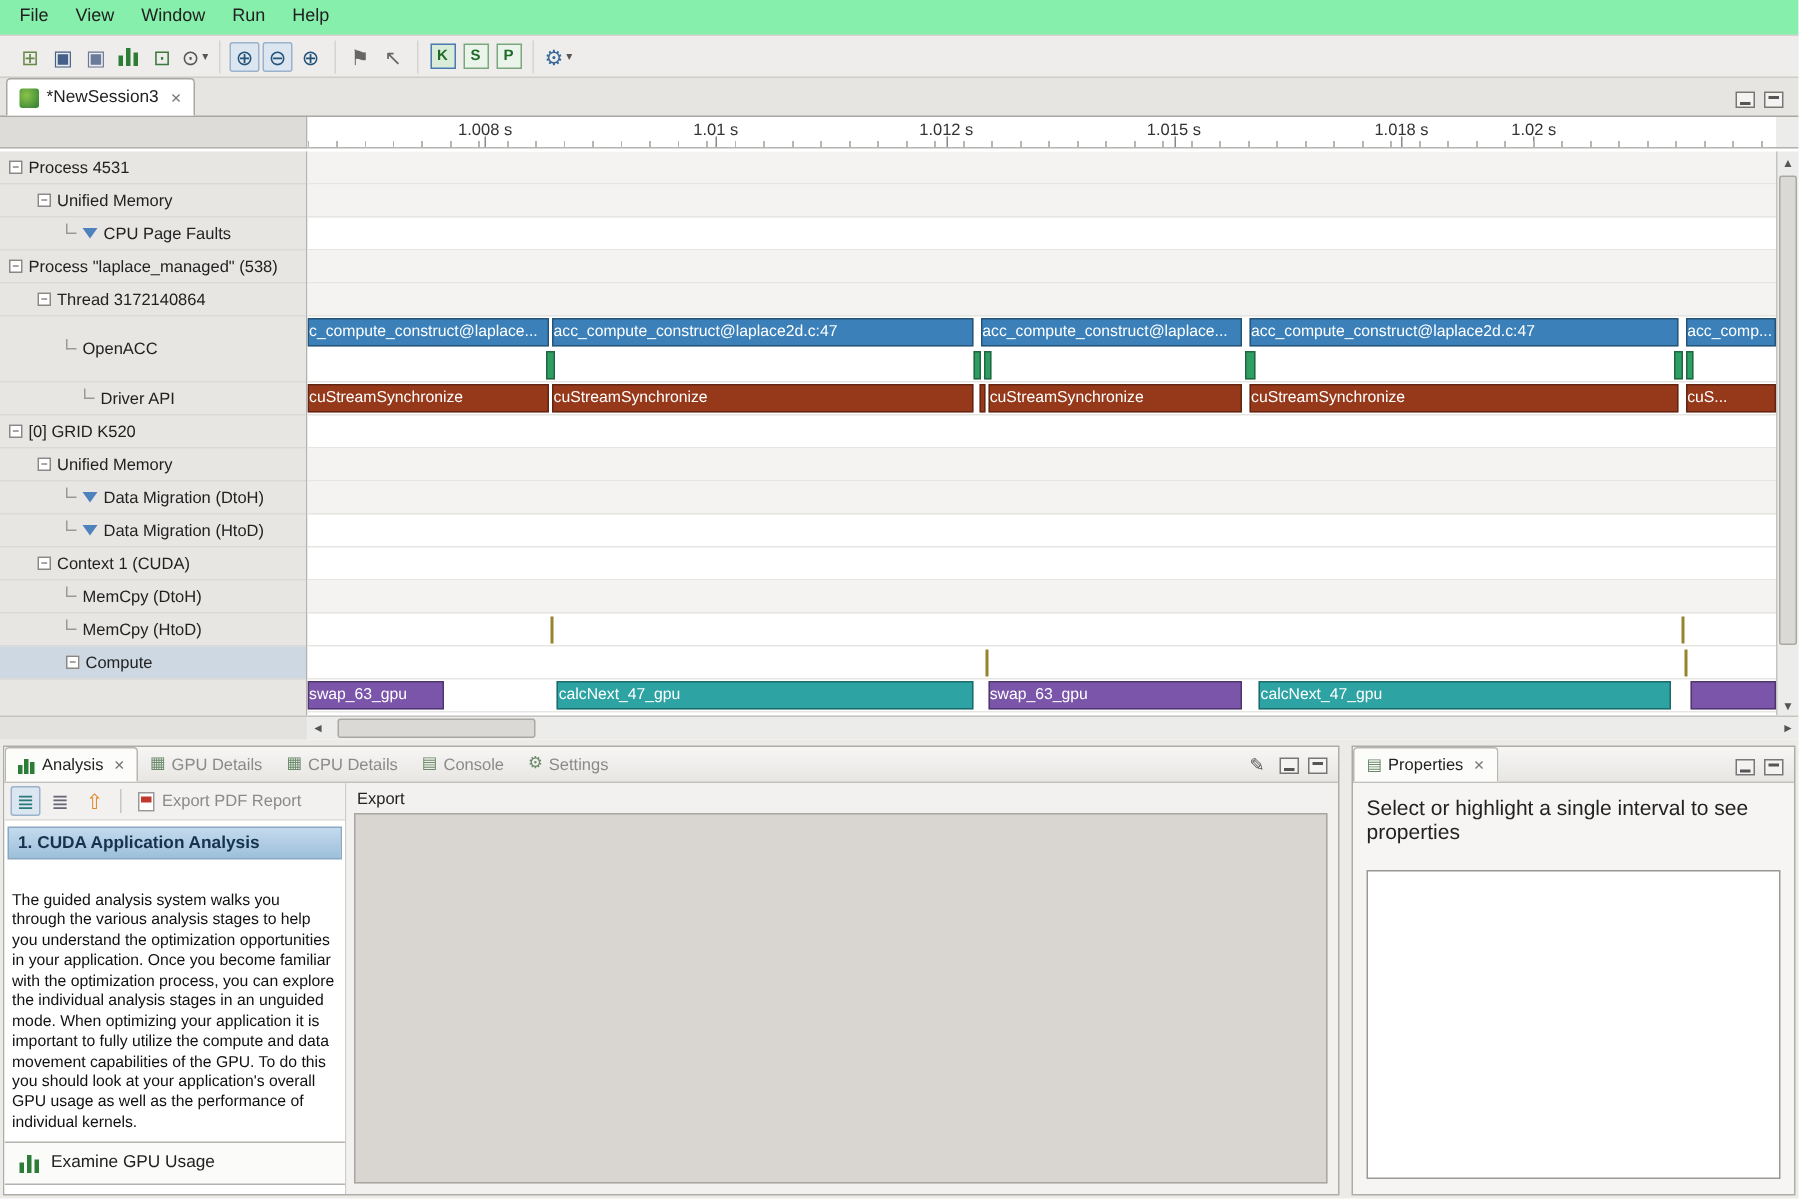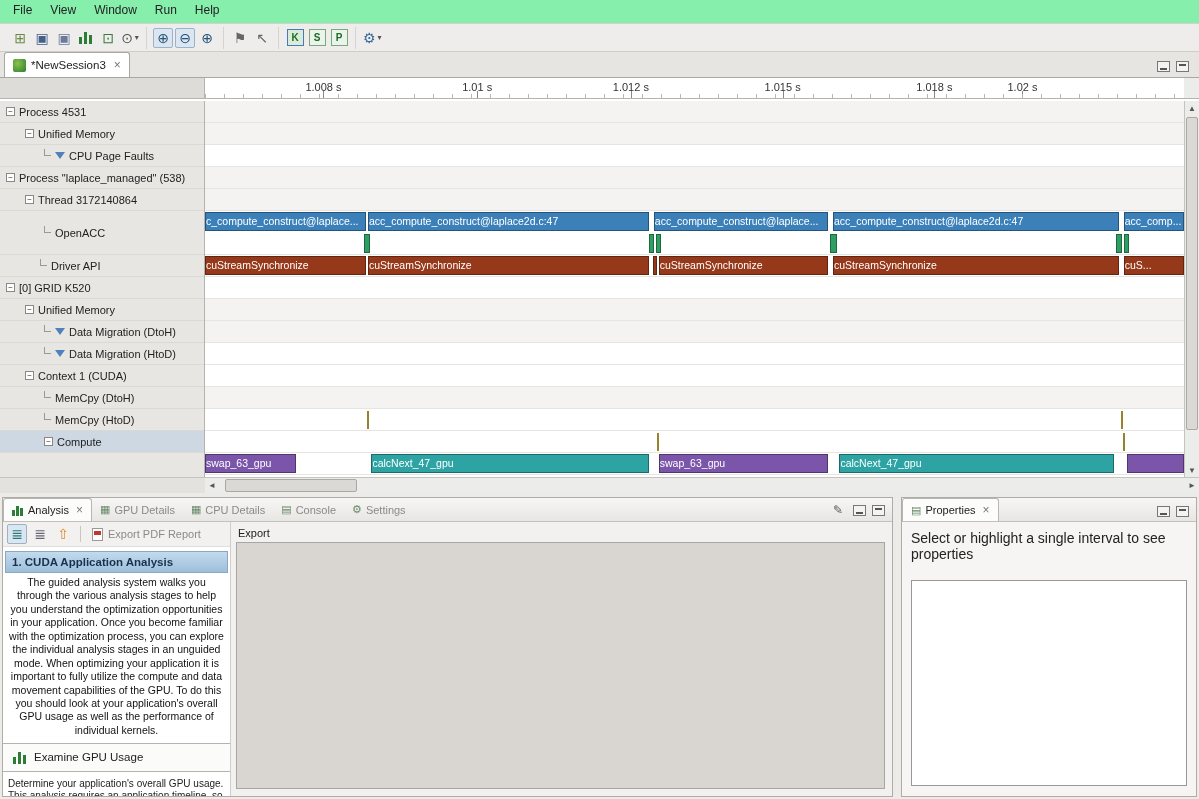--- a/index.html
+++ b/index.html
@@ -111,21 +111,21 @@
   .an-toolbar { height:26px; background:#f2f1ef; display:flex; align-items:center; gap:3px; padding:2px 4px;
     border-bottom:1px solid #e0deda; }
   .vsep { width:1px; height:16px; background:#c8c6c2; margin:0 4px; }
   .teal { color:#2a7a7a; } .grayg { color:#667; } .orange { color:#e08a2a; }
   .export-btn { display:flex; align-items:center; gap:5px; font-size:11px; color:#8a8a88; padding:2px 4px; cursor:default; }
   .pdf-icon { width:11px; height:13px; background:#fff; border:1px solid #999; position:relative; flex:none; }
   .pdf-icon::after { content:""; position:absolute; left:1px; right:1px; top:2px; height:4px; background:#c0392b; }
 
   .an-section-title { margin:4px 2px 0; background:linear-gradient(#c4daed,#9dbfda); border:1px solid #8aa8c4;
     color:#16324f; font-weight:bold; font-size:11.5px; padding:4px 6px; }
-  .an-intro { font-size:10.5px; padding:3px 5px 6px; color:#111; line-height:1.28;text-align:center; }
+  .an-intro { font-size:10.5px; padding:21px 5px 6px; color:#111; line-height:1.28; }
   .examine-row { display:flex; align-items:flex-start; gap:7px; border-top:1px solid #b5b3af; border-bottom:1px solid #b5b3af;
     background:#fbfbfa; padding:7px 10px; font-size:11.5px; cursor:default; }
   .an-desc { font-size:10px; padding:6px 5px; line-height:1.22; }
 
   .results { flex:1; display:flex; flex-direction:column; padding:3px 7px 7px 5px; background:#f2f1ef; }
   .results-label { font-size:11px; color:#222; padding:2px 0 3px 2px; }
   .results-box { flex:1; background:#d9d6d1; border:1px solid #a8a6a2; }
 
   .prop-content { position:absolute; top:24px; left:0; right:0; bottom:0; background:#f6f5f3; padding:8px 9px; }
   .prop-hint { font-size:14px; color:#222; margin-bottom:8px; }
@@ -253,21 +253,21 @@
           <span class="tree-label">Process "laplace_managed" (538)</span>
         </div>
         <div class="tree-row" style="height: 22px; padding-left: 25px;">
           <span class="expander">−</span>
           <span class="tree-label">Thread 3172140864</span>
         </div>
         <div class="tree-row" style="height: 44px; padding-left: 44px;">
           <span class="elbow"></span>
           <span class="tree-label">OpenACC</span>
         </div>
-        <div class="tree-row" style="height: 22px; padding-left: 40px;">
+        <div class="tree-row" style="height: 22px; padding-left: 56px;">
           <span class="elbow"></span>
           <span class="tree-label">Driver API</span>
         </div>
         <div class="tree-row" style="height: 22px; padding-left: 6px;">
           <span class="expander">−</span>
           <span class="tree-label">[0] GRID K520</span>
         </div>
         <div class="tree-row" style="height: 22px; padding-left: 25px;">
           <span class="expander">−</span>
           <span class="tree-label">Unified Memory</span>

